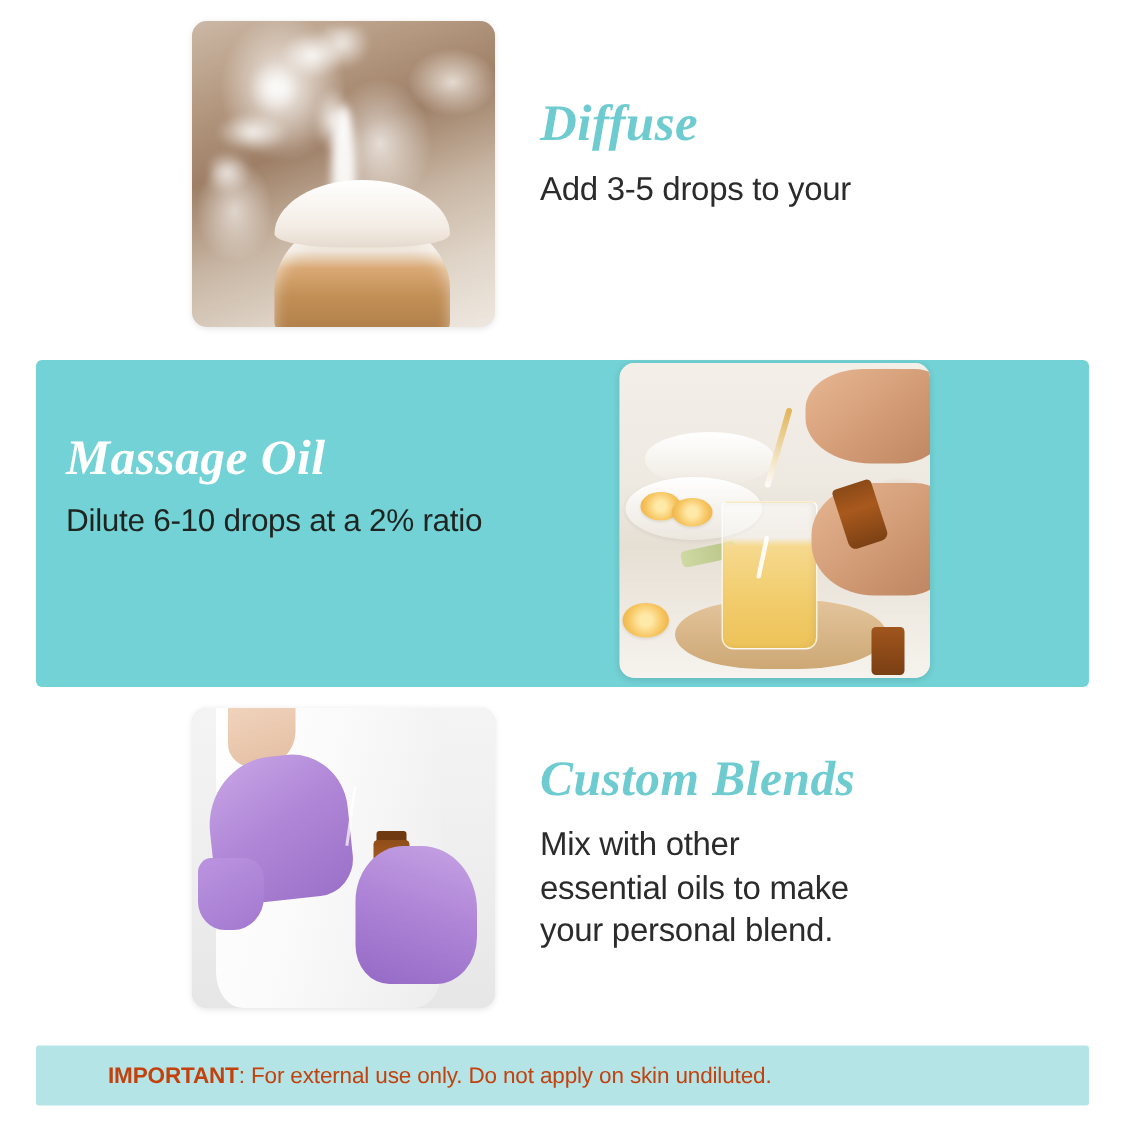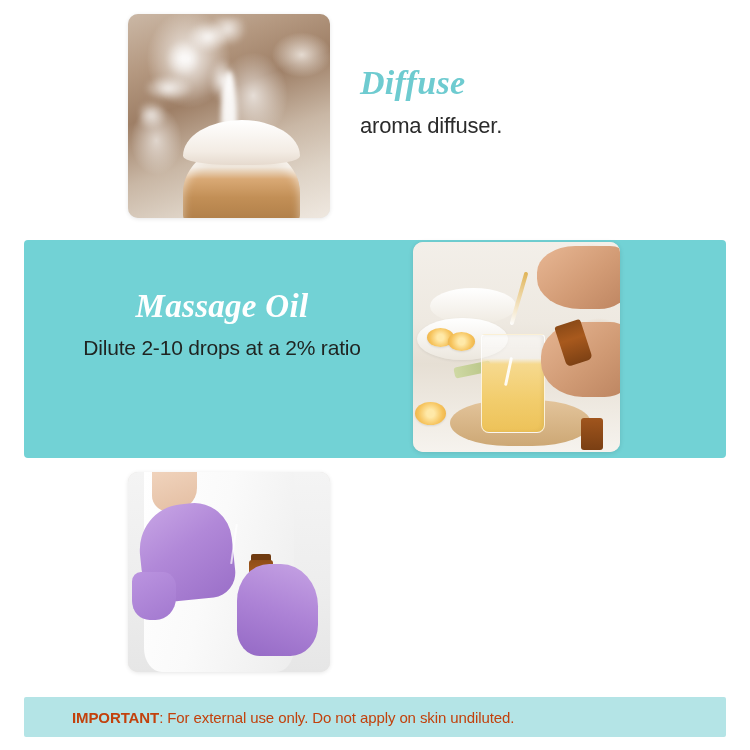--- a/index.html
+++ b/index.html
@@ -152,21 +152,21 @@
     top: 8px;
     width: 702px;
     height: 218px;
     background: #72d2d5;
     border-radius: 4px;
   }
   .text-massage {
     left: 44px;
     top: 58px;
     width: 356px;
-    text-align: center;
+    text-align: left;
   }
   .heading-massage {
     font-size: 33px;
     color: #ffffff;
     margin-bottom: 11px;
   }
   .body-massage {
     color: #1f2421;
     font-size: 21px;
   }
@@ -436,32 +436,32 @@
     <div class="photo photo-diffuser">
       <div class="photo-inner bg-diffuser"></div>
       <div class="mist"></div>
       <div class="mist-column"></div>
       <div class="diffuser-body"></div>
       <div class="diffuser-top"></div>
     </div>
 
     <div class="text-block text-diffuse">
       <h2 class="heading heading-diffuse">Diffuse</h2>
-      <p class="body-text">aroma diffuser.</p>
+      <p class="body-text">Add 3-5 drops to your</p>
     </div>
 
   </div>
 
   <div class="section-massage">
 
     <div class="teal-band"></div>
 
     <div class="text-block text-massage">
       <h2 class="heading heading-massage">Massage Oil</h2>
-      <p class="body-text body-massage">Dilute 2-10 drops at a 2% ratio</p>
+      <p class="body-text body-massage">Dilute 6-10 drops at a 2% ratio</p>
     </div>
 
     <div class="photo photo-massage">
       <div class="photo-inner bg-massage"></div>
       <div class="plate2"></div>
       <div class="plate"></div>
       <div class="citrus citrus-a"></div>
       <div class="citrus citrus-b"></div>
       <div class="citrus citrus-c"></div>
       <div class="lemongrass"></div>
@@ -485,20 +485,26 @@
       <div class="coat"></div>
       <div class="neck"></div>
       <div class="glove-left"></div>
       <div class="glove-left-cuff"></div>
       <div class="drop-line"></div>
       <div class="blend-bottle-cap"></div>
       <div class="blend-bottle"></div>
       <div class="glove-right"></div>
     </div>
 
+    <div class="text-block text-blends">
+      <h2 class="heading heading-blends">Custom Blends</h2>
+      <p class="body-text">Mix with other</p>
+      <p class="body-text">essential oils to make</p>
+      <p class="body-text">your personal blend.</p>
+    </div>
 
   </div>
 
   <div class="footer-notice">
     <div class="footer-text">
       <span class="footer-label">IMPORTANT</span><span>: </span><span>For external use only. Do not apply on skin undiluted.</span>
     </div>
   </div>
 
 </div>

